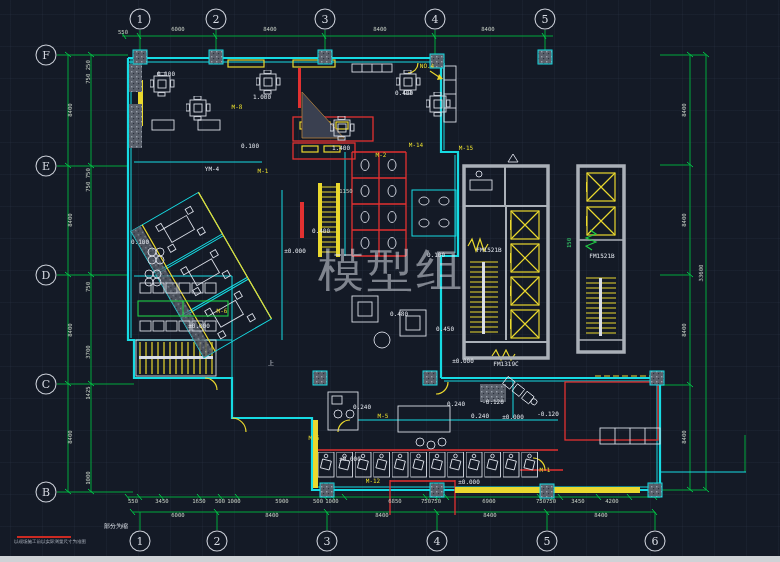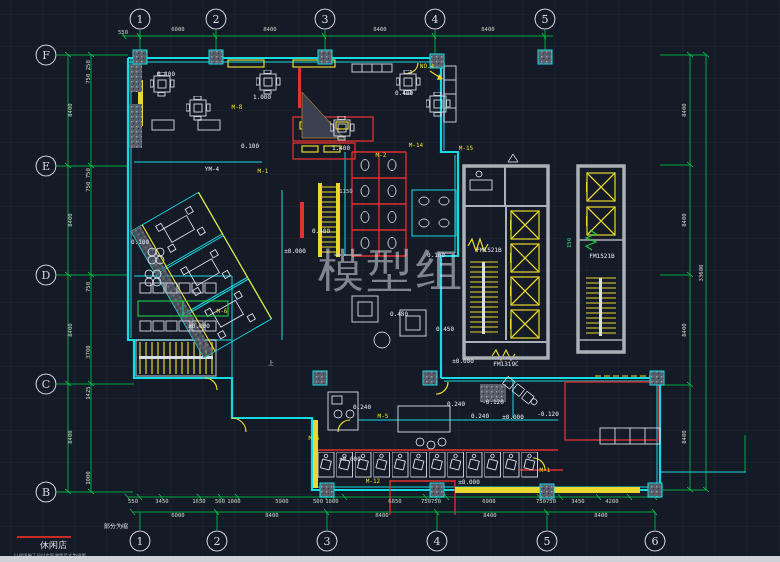--- a/index.html
+++ b/index.html
@@ -443,18 +443,17 @@
         <text x="469" y="484" class="lbl" text-anchor="middle">±0.000</text>
         <text x="271" y="365" class="lbl" text-anchor="middle">上</text>
         <text x="116" y="528" class="lbl" text-anchor="middle">部分为缩</text>
       </g>
 </svg>
 
 <div class="watermark">模型组</div>
 
 <div class="titleblock">
   <div class="redline"></div>
-  <div class="t1">休闲店</div>
   <div class="t2">以现场施工前以实际测量尺寸为准图</div>
 </div>
 
 <div class="bottomstrip"></div>
 </div>
 
 </body></html>

